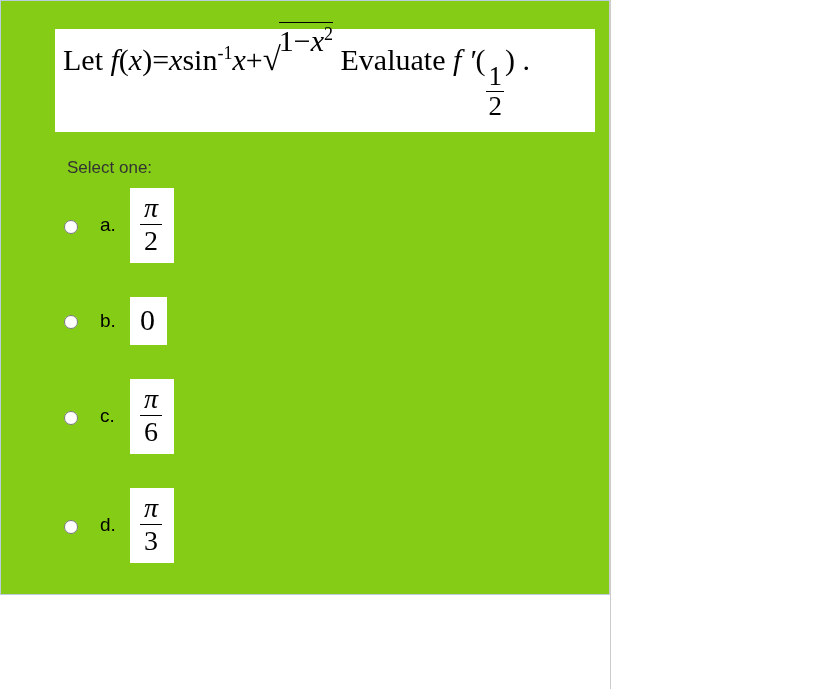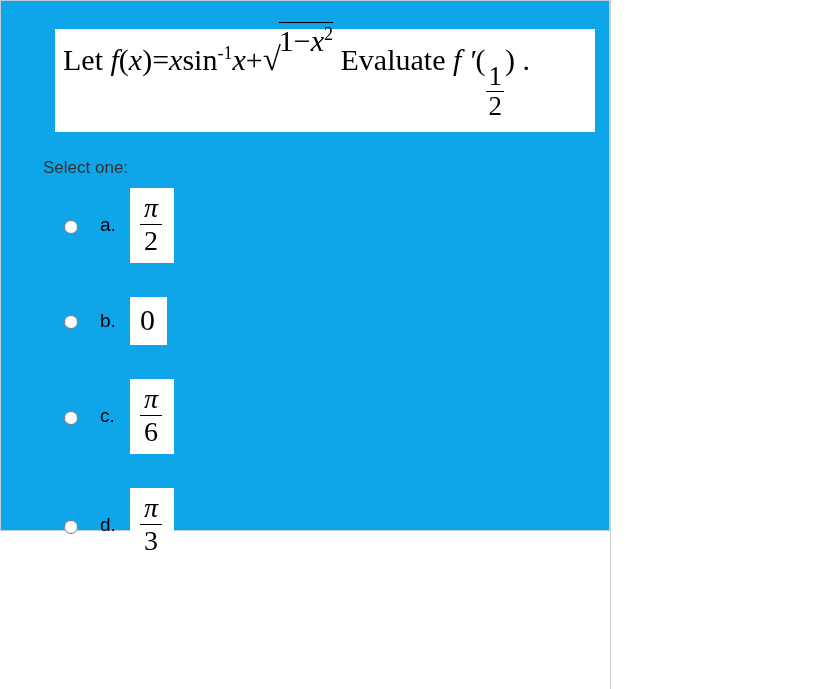--- a/index.html
+++ b/index.html
@@ -5,46 +5,46 @@
 body {
   margin: 0;
   padding: 0;
   background: #fff;
   font-family: Arial, Helvetica, sans-serif;
   width: 828px;
   height: 689px;
   display: flex;
 }
 .panel {
-  background: #0ea5e9;
+  background: #84cc16;
   border: 1px solid #bcd;
   flex: 0 0 610px;
   margin-left: 0;
   margin-top: 0;
-  height: 531px;
+  height: 595px;
   box-sizing: border-box;
   border-right: 1px solid #ccc;
 }
 .right-gutter {
   flex: 1;
   background: #fff;
   border-left: 1px solid #ccc;
 }
 .question-box {
   background: #fff;
   margin: 28px 14px 0 54px;
   padding: 12px 8px 12px 8px;
 }
 .question-text {
   font-family: 'Times New Roman', Times, serif;
   font-size: 30px;
   white-space: nowrap;
 }
 .select-one {
-  margin: 26px 0 10px 42px;
+  margin: 26px 0 10px 66px;
   font-size: 17px;
   color: #333;
 }
 .options {
   margin-left: 58px;
 }
 .option {
   display: flex;
   align-items: center;
   margin-bottom: 34px;

